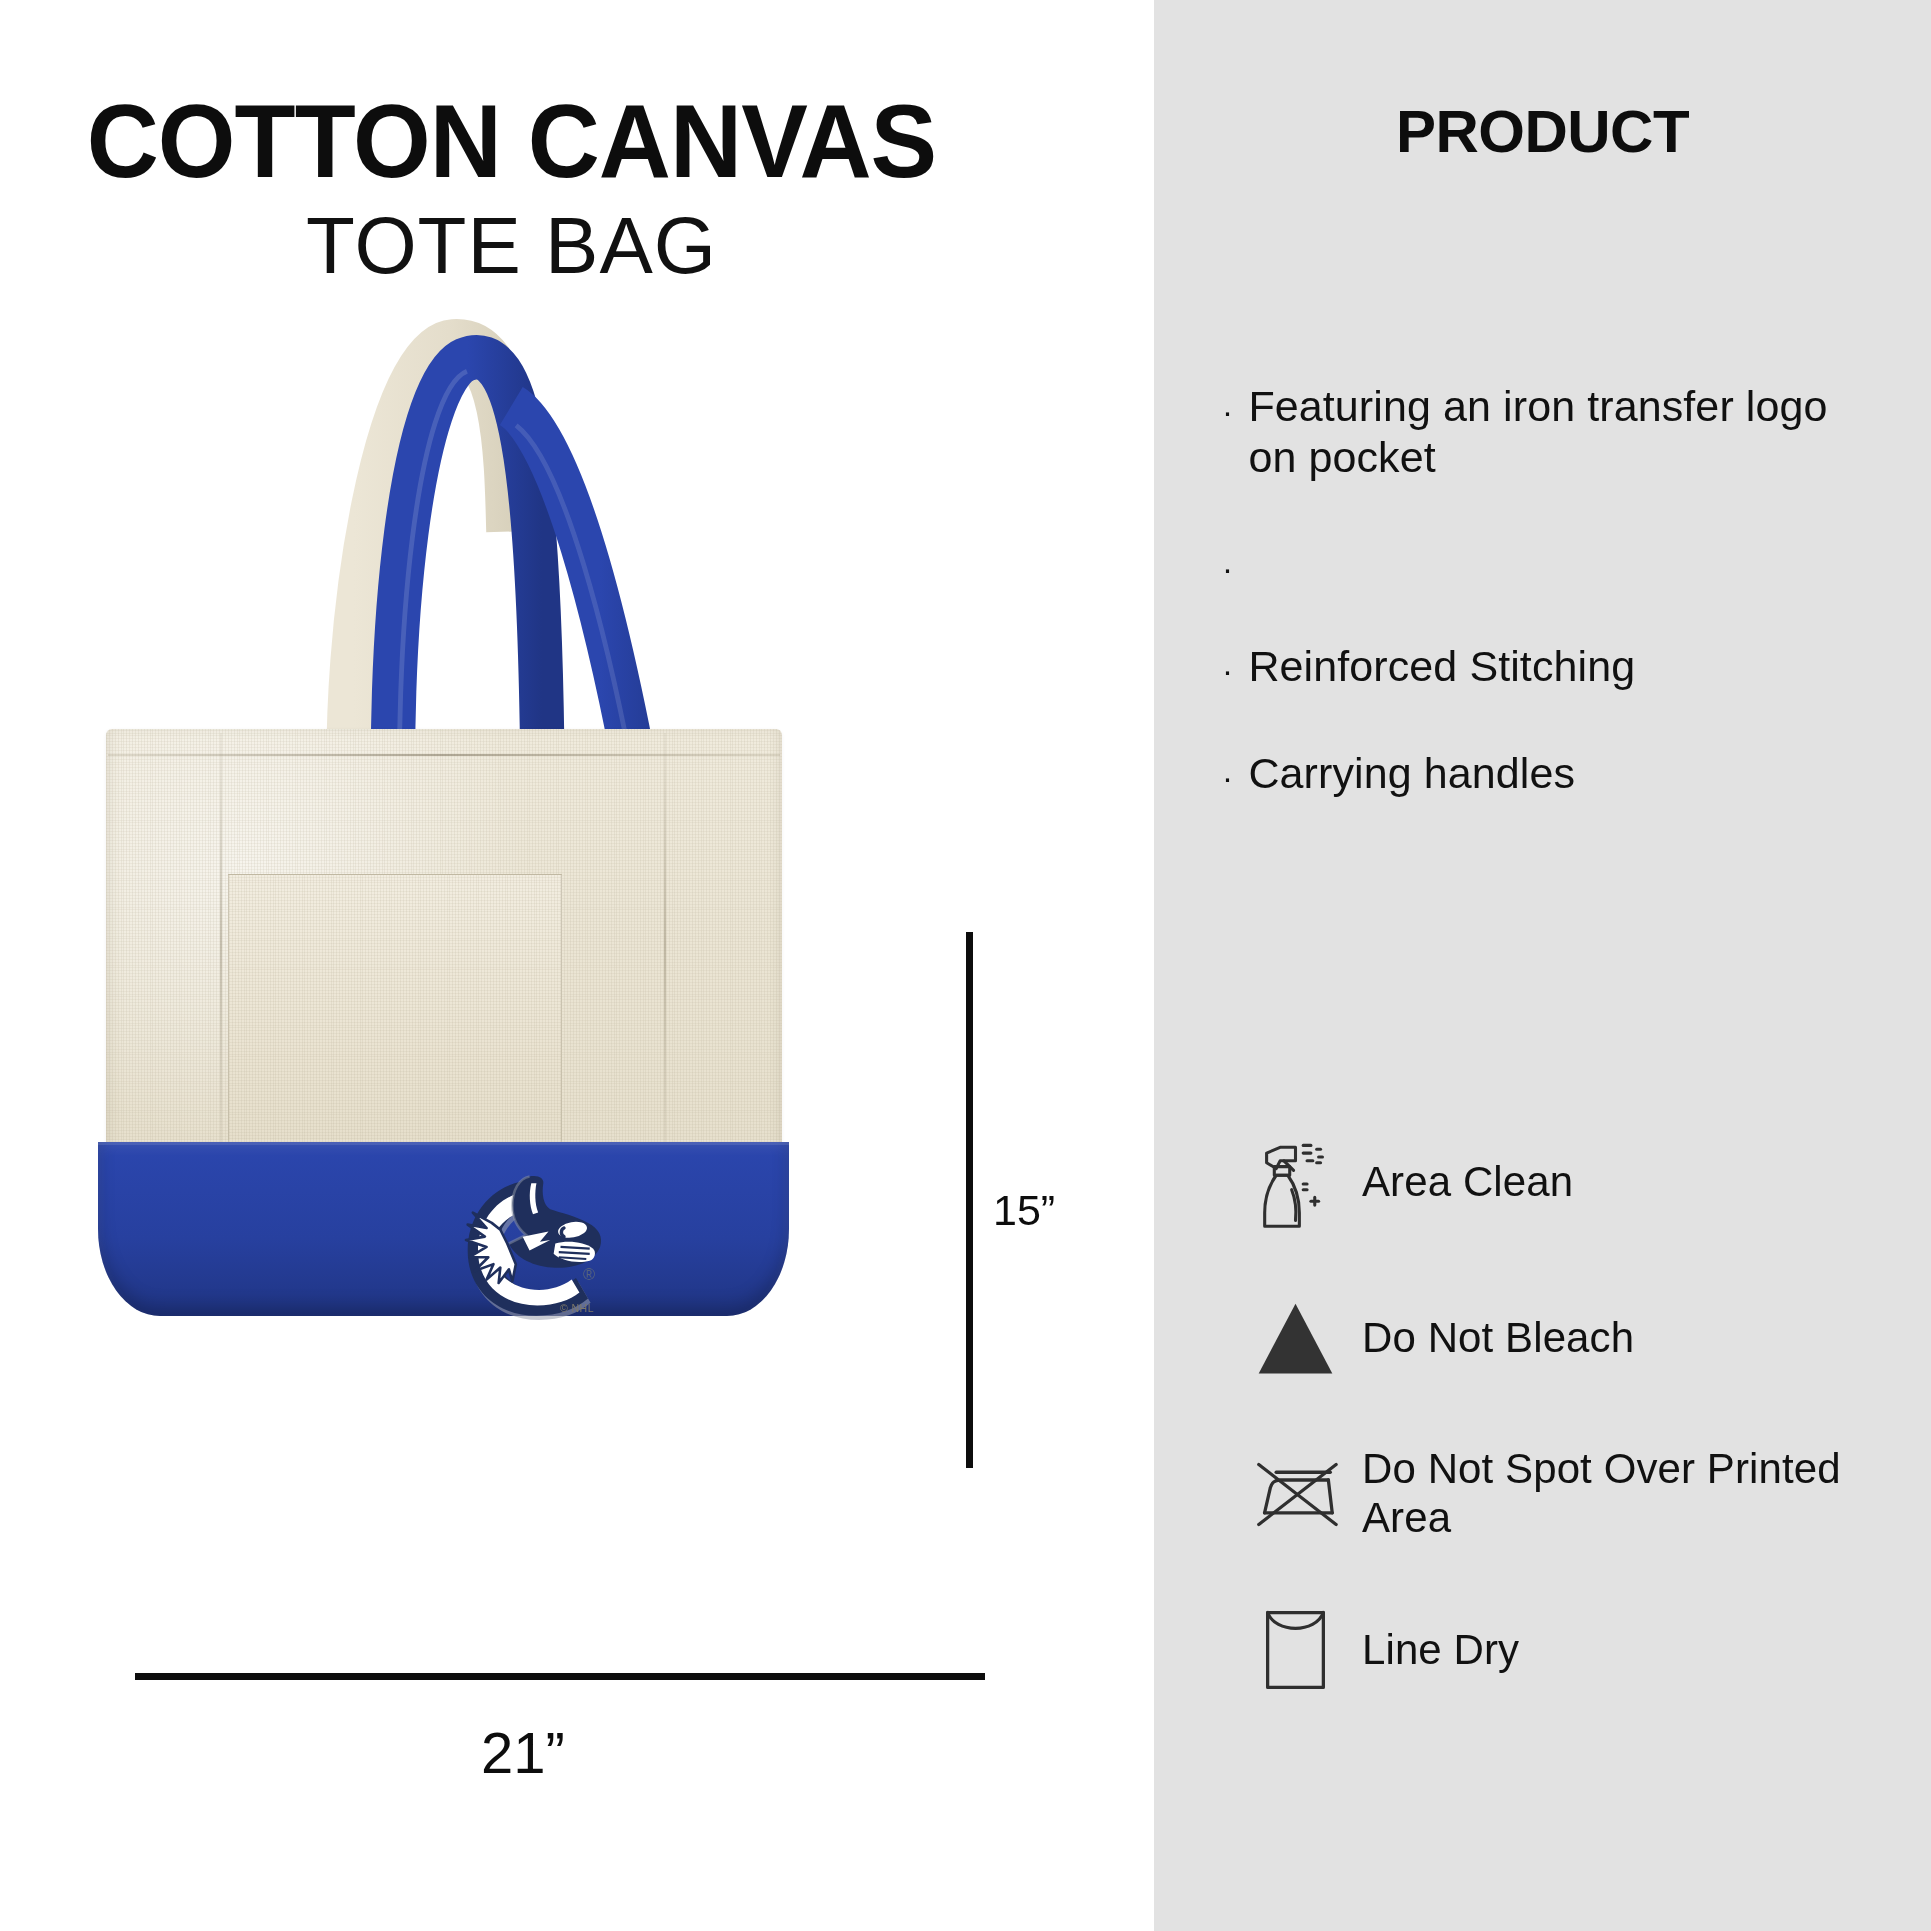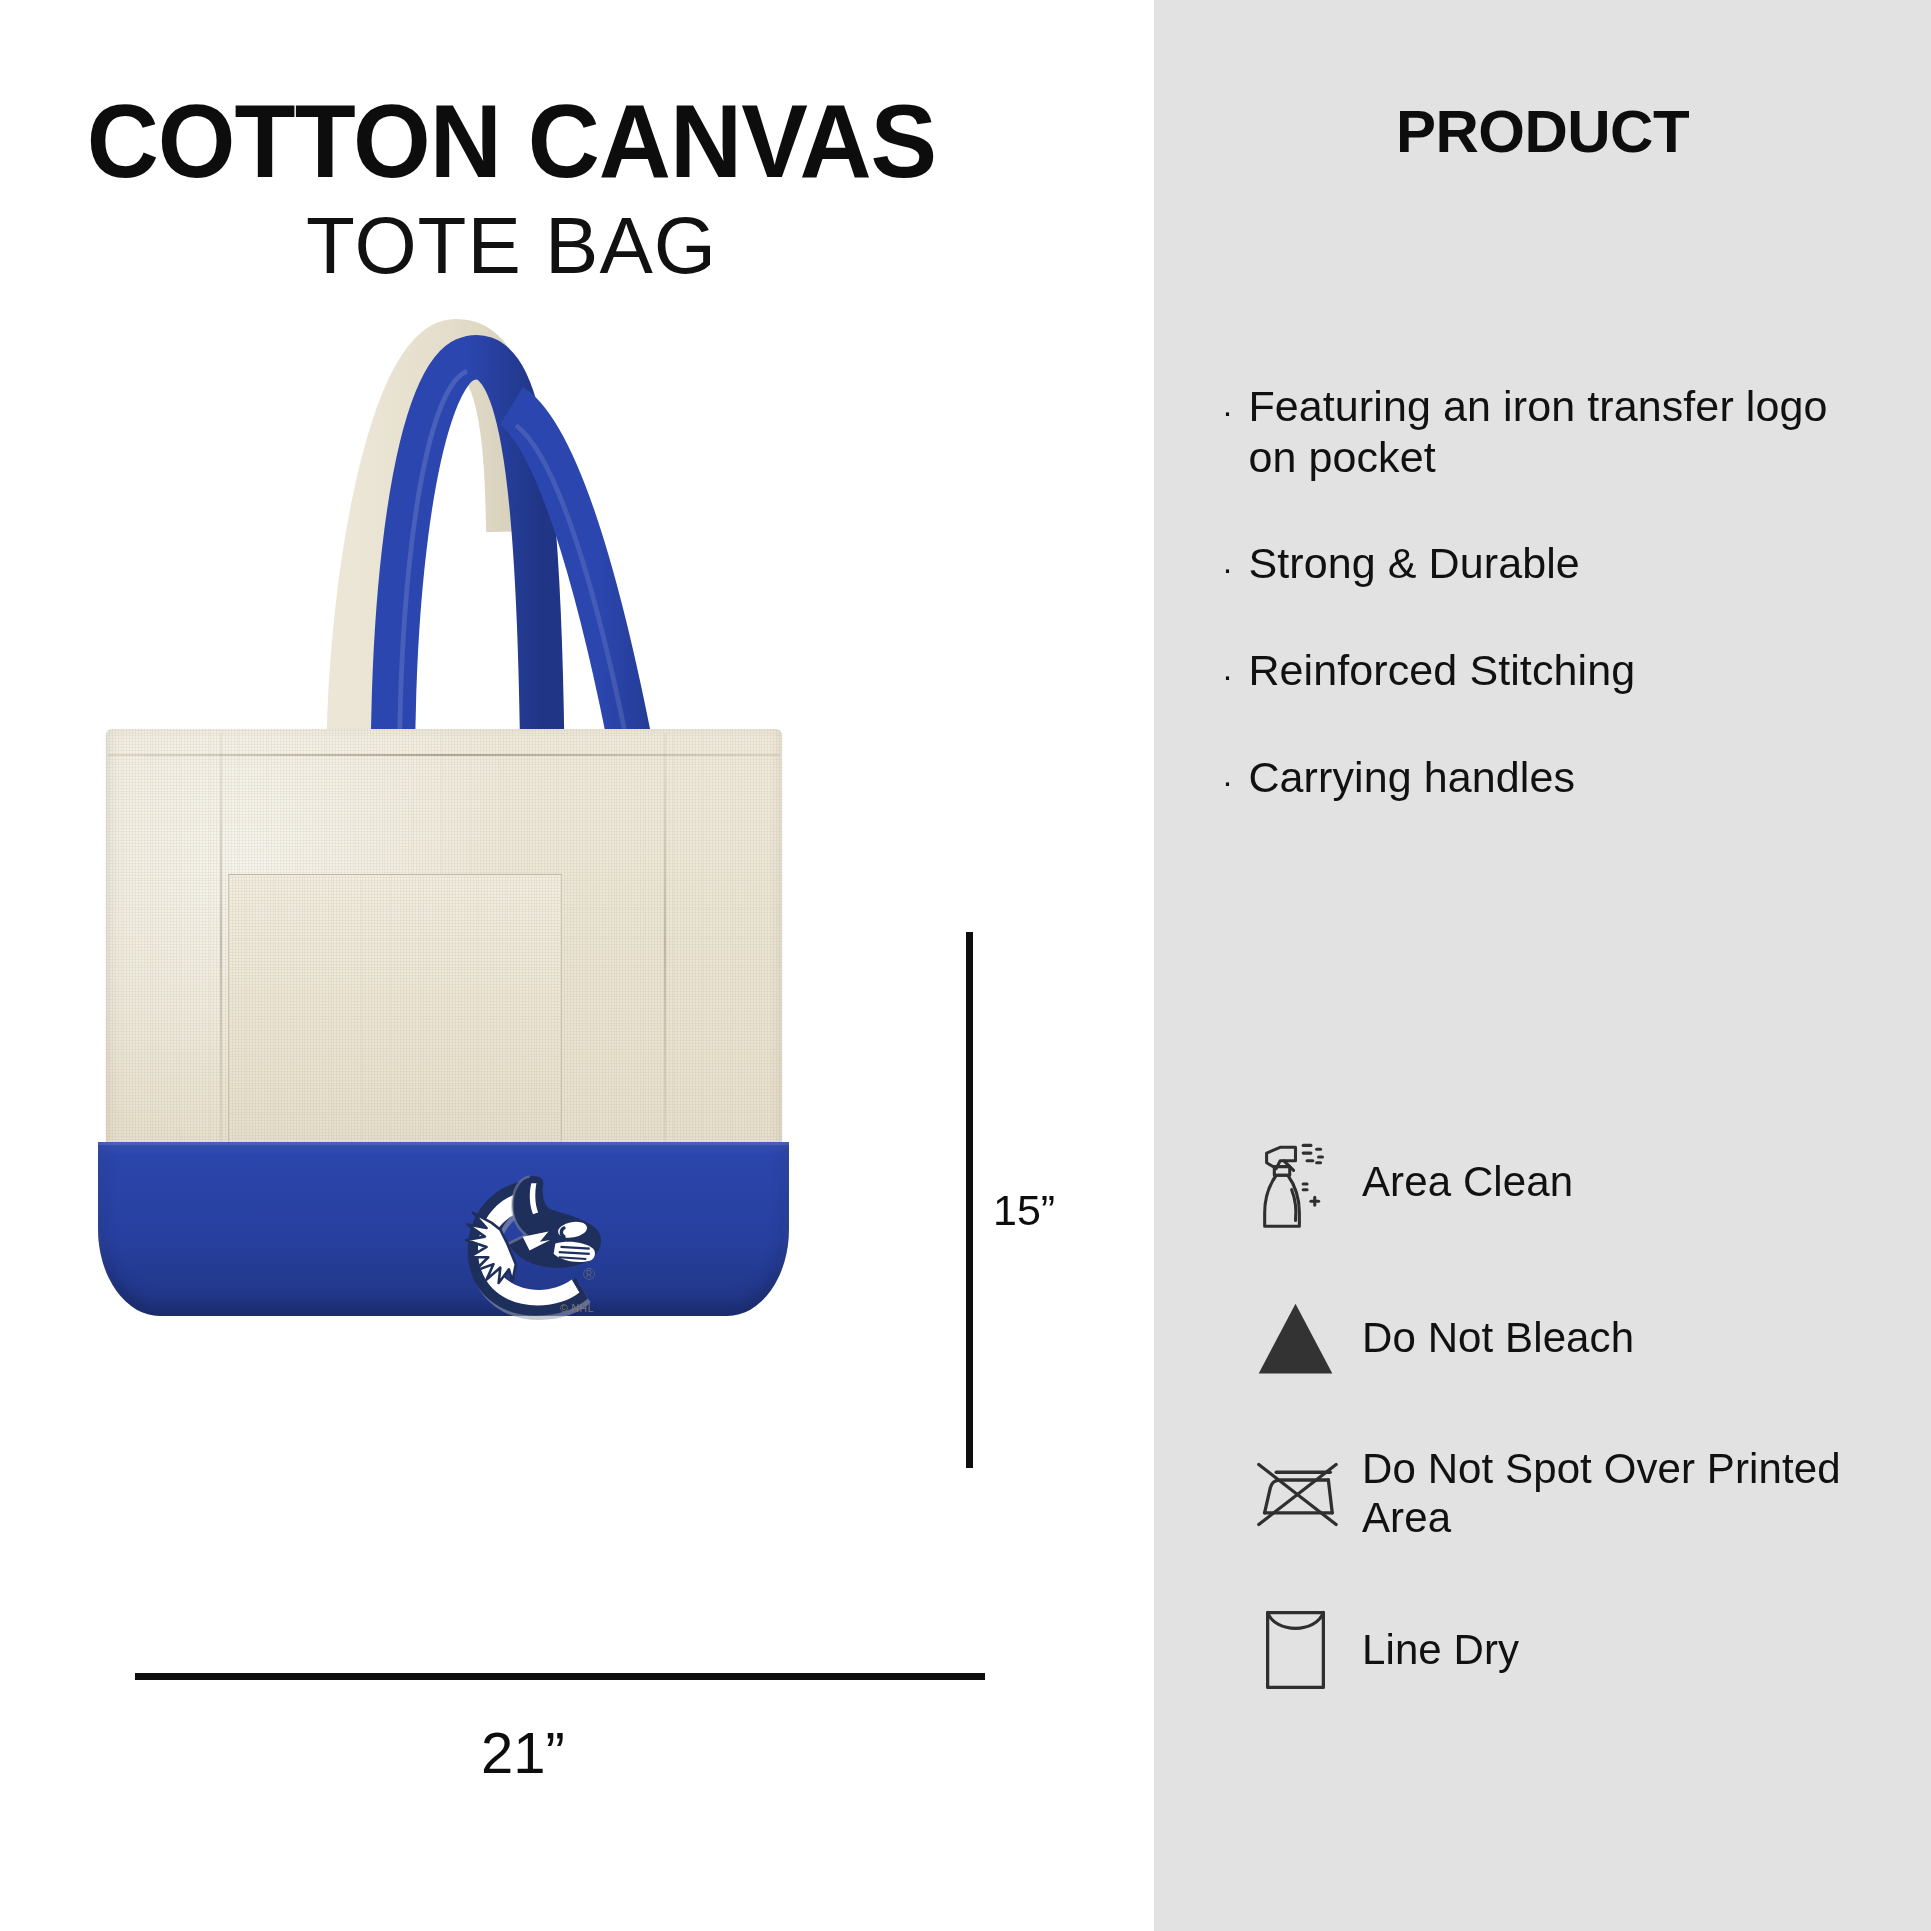--- a/index.html
+++ b/index.html
@@ -237,21 +237,20 @@
       <div>PRODUCT</div>
     </div>
 
     <div class="bullets">
       <div class="bullet">
         <span class="bullet-dot">·</span>
         <span class="bullet-text">Featuring an iron transfer logo on pocket</span>
       </div>
       <div class="bullet">
         <span class="bullet-dot">·</span>
-        <span class="bullet-text">Strong &amp; Durable</span>
       </div>
       <div class="bullet">
         <span class="bullet-dot">·</span>
         <span class="bullet-text">Reinforced Stitching</span>
       </div>
       <div class="bullet">
         <span class="bullet-dot">·</span>
         <span class="bullet-text">Carrying handles</span>
       </div>
     </div>

